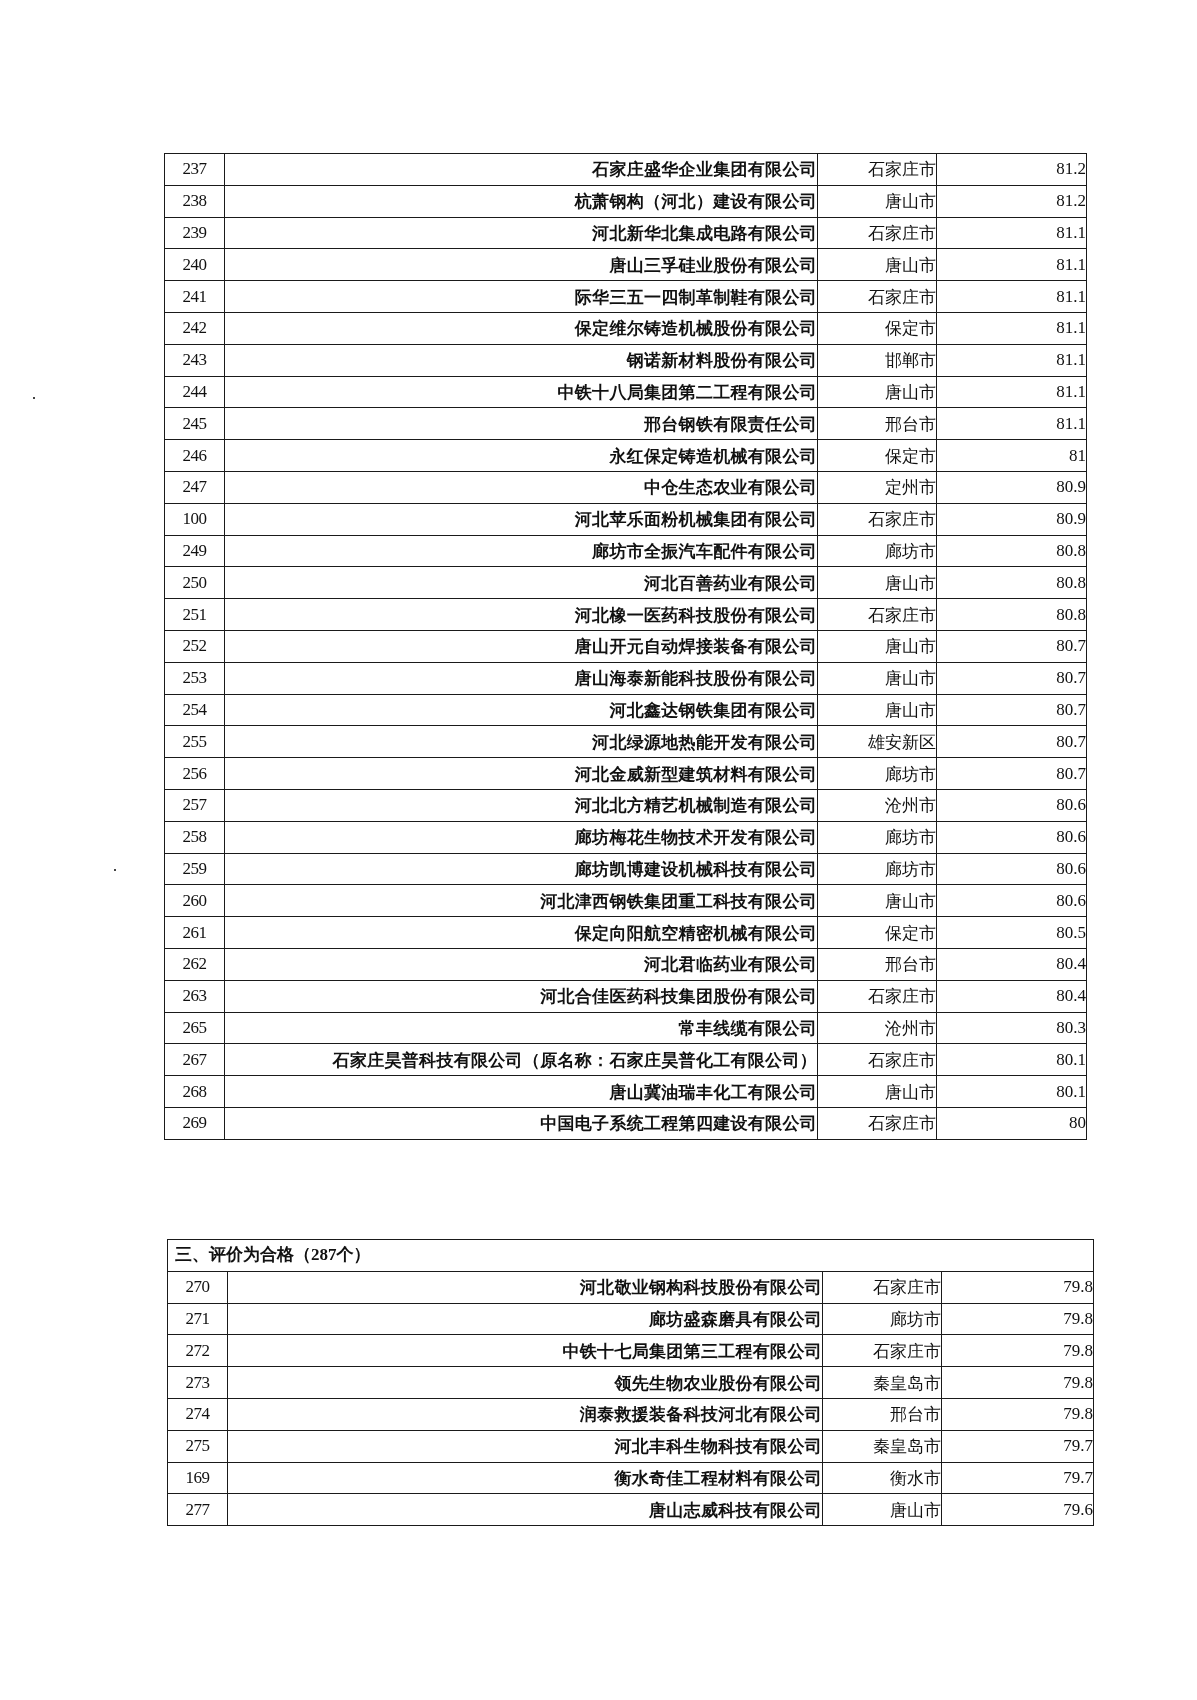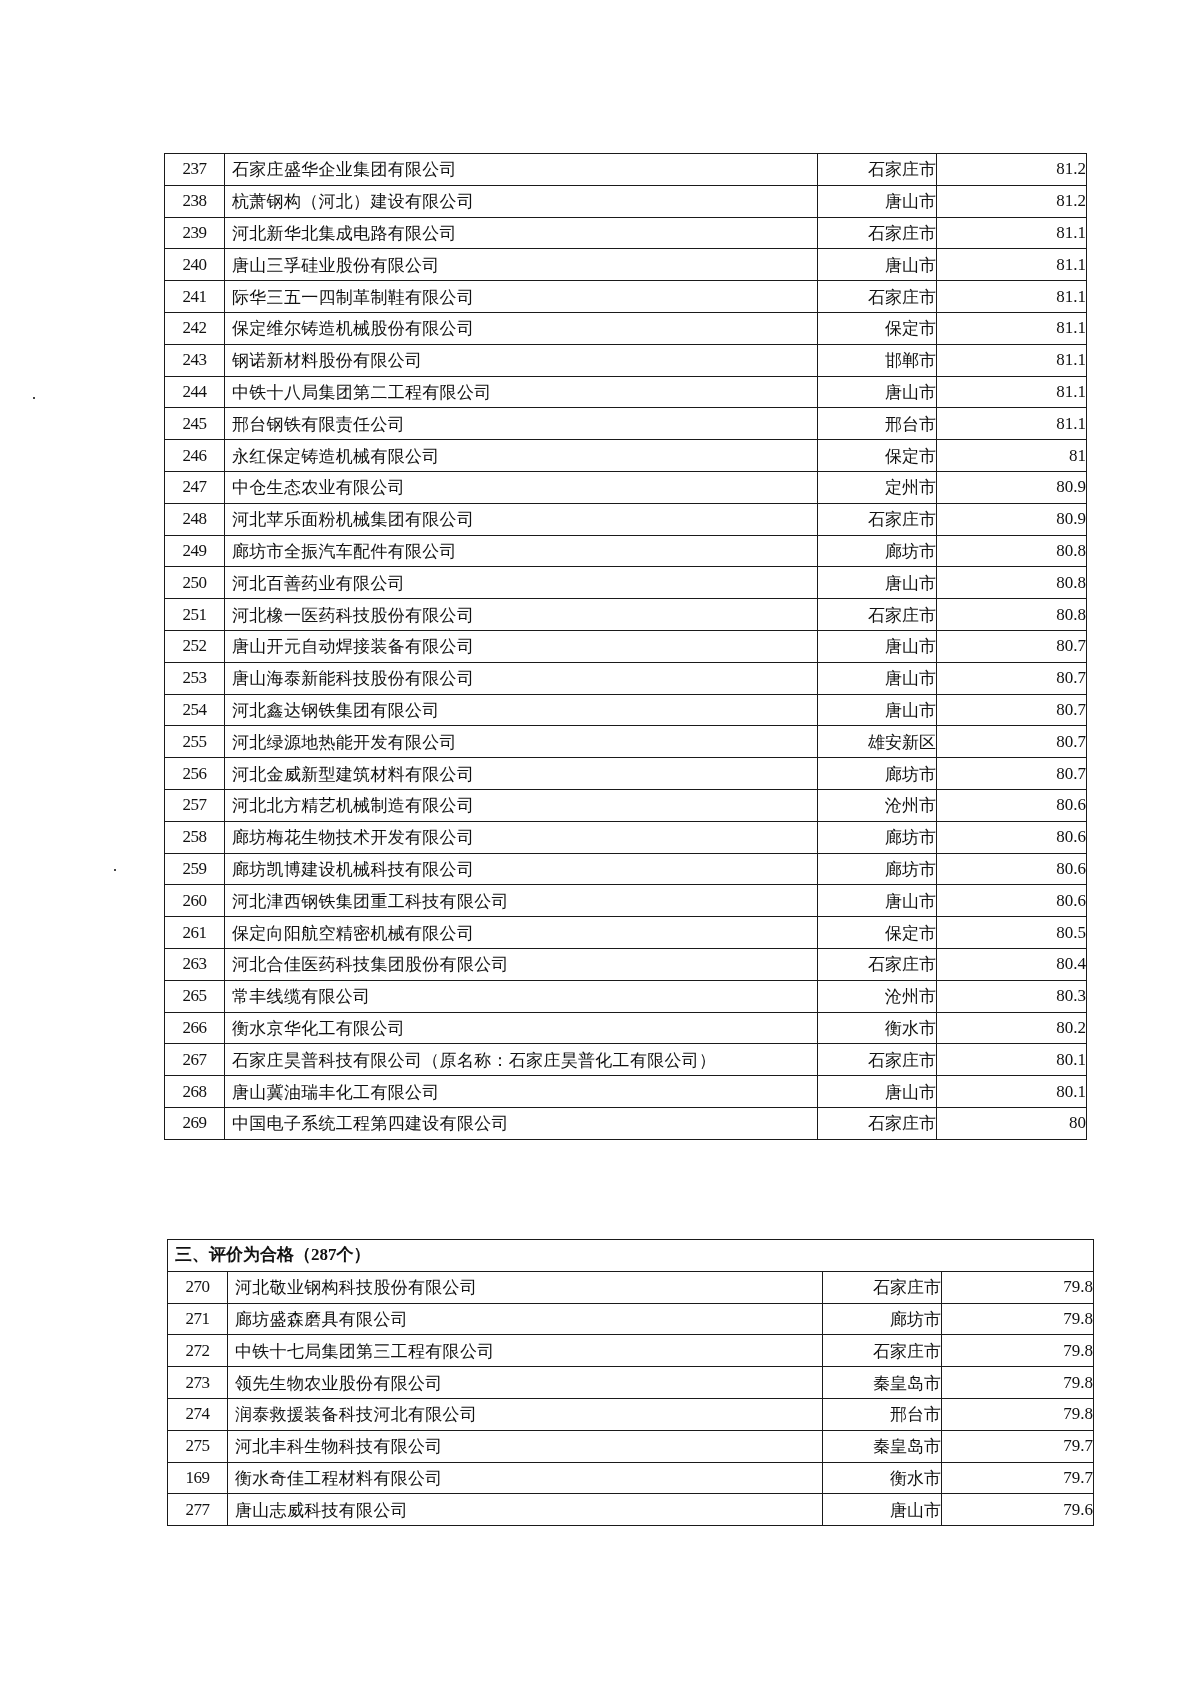--- a/index.html
+++ b/index.html
@@ -42,25 +42,26 @@
       overflow: hidden;
       vertical-align: middle;
     }
     td.no {
       text-align: center;
       font-family: "Liberation Serif", "DejaVu Serif", serif;
       font-size: 18px;
       letter-spacing: -0.5px;
     }
     td.name {
-      text-align: left;
+      text-align: right;
       padding-left: 7px !important;
       font-family: "DejaVu Sans", "Liberation Sans", sans-serif;
       font-size: 17px;
       letter-spacing: 0.3px;
+      font-weight: bold;
     }
     td.city {
       text-align: right;
       font-family: "DejaVu Sans", "Liberation Sans", sans-serif;
       font-size: 17px;
     }
     td.score {
       text-align: right;
       font-family: "Liberation Serif", "DejaVu Serif", serif;
       font-size: 18px;
@@ -150,21 +151,21 @@
     <td class="city">保定市</td>
     <td class="score">81</td>
   </tr>
         <tr>
     <td class="no">247</td>
     <td class="name">中仓生态农业有限公司</td>
     <td class="city">定州市</td>
     <td class="score">80.9</td>
   </tr>
         <tr>
-    <td class="no">248</td>
+    <td class="no">100</td>
     <td class="name">河北苹乐面粉机械集团有限公司</td>
     <td class="city">石家庄市</td>
     <td class="score">80.9</td>
   </tr>
         <tr>
     <td class="no">249</td>
     <td class="name">廊坊市全振汽车配件有限公司</td>
     <td class="city">廊坊市</td>
     <td class="score">80.8</td>
   </tr>
@@ -234,36 +235,36 @@
     <td class="city">唐山市</td>
     <td class="score">80.6</td>
   </tr>
         <tr>
     <td class="no">261</td>
     <td class="name">保定向阳航空精密机械有限公司</td>
     <td class="city">保定市</td>
     <td class="score">80.5</td>
   </tr>
         <tr>
+    <td class="no">262</td>
+    <td class="name">河北君临药业有限公司</td>
+    <td class="city">邢台市</td>
+    <td class="score">80.4</td>
+  </tr>
+        <tr>
     <td class="no">263</td>
     <td class="name">河北合佳医药科技集团股份有限公司</td>
     <td class="city">石家庄市</td>
     <td class="score">80.4</td>
   </tr>
         <tr>
     <td class="no">265</td>
     <td class="name">常丰线缆有限公司</td>
     <td class="city">沧州市</td>
     <td class="score">80.3</td>
-  </tr>
-        <tr>
-    <td class="no">266</td>
-    <td class="name">衡水京华化工有限公司</td>
-    <td class="city">衡水市</td>
-    <td class="score">80.2</td>
   </tr>
         <tr>
     <td class="no">267</td>
     <td class="name">石家庄昊普科技有限公司（原名称：石家庄昊普化工有限公司）</td>
     <td class="city">石家庄市</td>
     <td class="score">80.1</td>
   </tr>
         <tr>
     <td class="no">268</td>
     <td class="name">唐山冀油瑞丰化工有限公司</td>

